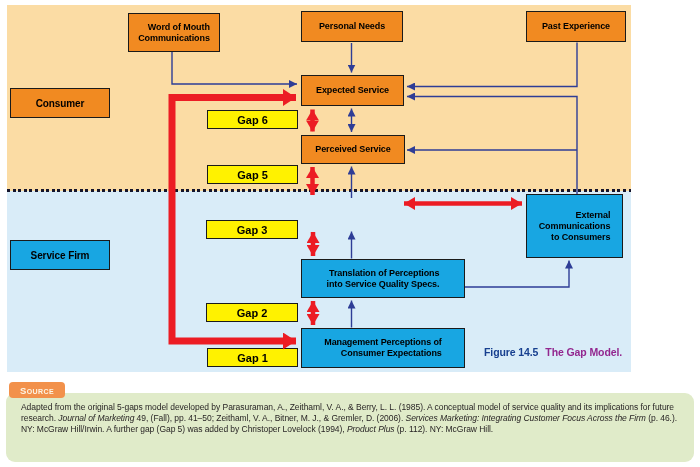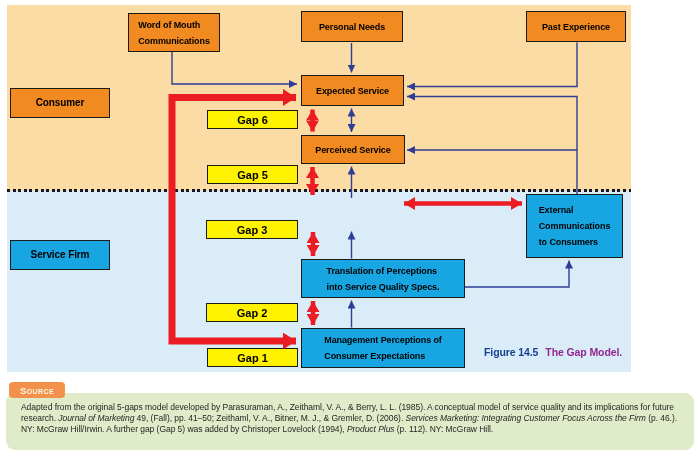--- a/index.html
+++ b/index.html
@@ -11,22 +11,22 @@
   }
   .region { position:absolute; }
   .region.consumer { background:#FBDCA4; }
   .region.firm { background:#D9ECF8; }
   .divider {
     position:absolute; height:3px;
     background-image:repeating-linear-gradient(90deg,#14142b 0 3px,transparent 3px 5.6px);
   }
   .node {
     position:absolute; display:flex; align-items:center; justify-content:center;
-    text-align:left; border:1.5px solid #1a1a1a;
-    font-weight:bold; font-size:9px; line-height:16px; color:#000;
+    text-align:right; border:1.5px solid #1a1a1a;
+    font-weight:bold; font-size:9px; line-height:11px; color:#000;
     letter-spacing:-0.1px; white-space:pre-line;
   }
   .node.orange { background:#F18A21; }
   .node.blue { background:#18A6E2; }
   .node.lg { font-size:10px; }
   .gapbox {
     position:absolute; height:19px; display:flex; align-items:center; justify-content:center;
     background:#FFF200; border:1.4px solid #1a1a1a;
     font-weight:bold; font-size:11px; color:#000;
   }
@@ -113,18 +113,18 @@
       <path d="M313 232 L313 256" stroke-width="4.5" marker-start="url(#mRed)" marker-end="url(#mRed)"></path>
       <path d="M313 301 L313 325" stroke-width="4.5" marker-start="url(#mRed)" marker-end="url(#mRed)"></path>
       <path d="M404 203.5 L522 203.5" stroke-width="4.5" marker-start="url(#mRed)" marker-end="url(#mRed)"></path>
     </g>
   </svg>
 
   <div class="caption" style="left:484px;top:346px">
     <span class="fig-label">Figure 14.5</span><span class="fig-title">The Gap Model.</span>
   </div>
 
-  <div class="source-box" style="left:6px;top:393px;width:688px;height:57px">
+  <div class="source-box" style="left:6px;top:393px;width:688px;height:69px">
     <div class="source-text"><span>Adapted from the original 5-gaps model developed by Parasuraman, A., Zeithaml, V. A., &amp; Berry, L. L. (1985). A conceptual model of service quality and its implications for future research. </span><i>Journal of Marketing</i><span> 49, (Fall), pp. 41–50; Zeithaml, V. A., Bitner, M. J., &amp; Gremler, D. (2006). </span><i>Services Marketing: Integrating Customer Focus Across the Firm</i><span> (p. 46.). NY: McGraw Hill/Irwin. A further gap (Gap 5) was added by Christoper Lovelock (1994), </span><i>Product Plus</i><span> (p. 112). NY: McGraw Hill.</span></div>
   </div>
   <div class="source-tag" style="left:9px;top:382px;width:56px;height:16px">Source</div>
 
 </div>
 
 </body></html>

